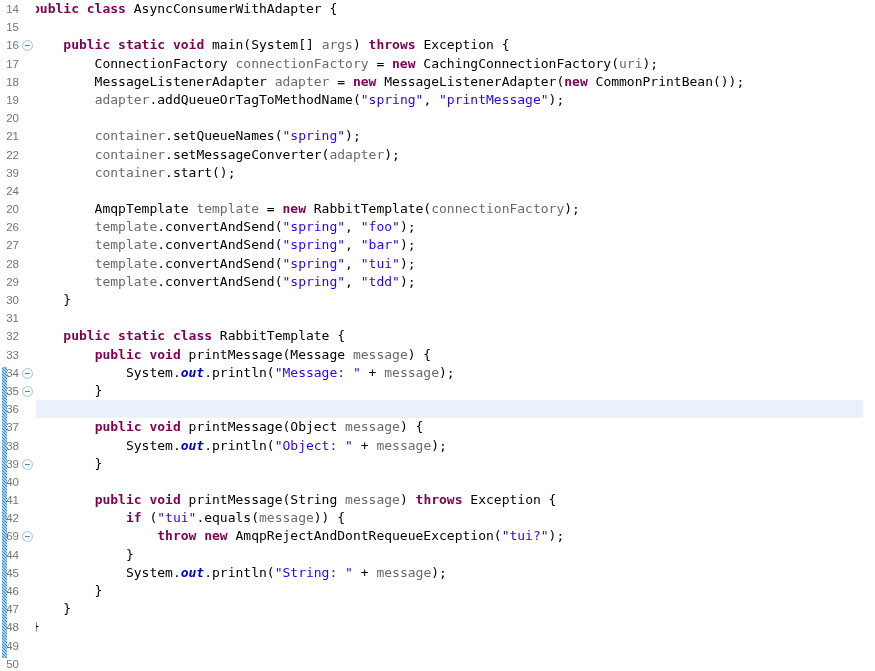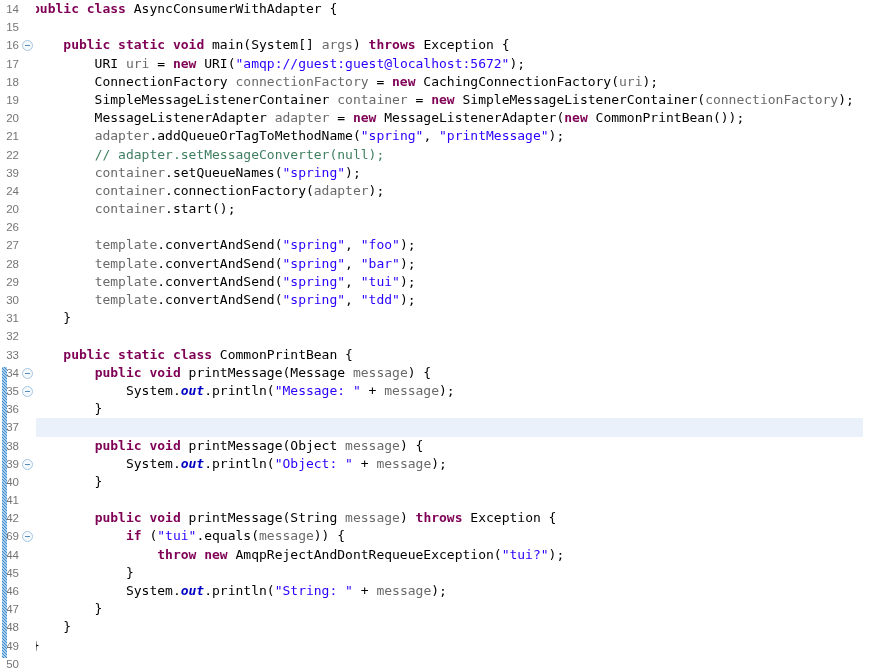--- a/index.html
+++ b/index.html
@@ -236,37 +236,36 @@
       </div>
       <div class="gutter-row">
         <span class="lineno">50</span>
       </div>
     </div>
 
   <div class="code-area" id="code-area">
       <div class="code-line"><span class="pln"></span><span class="kw">public</span><span class="pln"> </span><span class="kw">class</span><span class="pln"> AsyncConsumerWithAdapter {</span></div>
       <div class="code-line">&nbsp;</div>
       <div class="code-line"><span class="pln">    </span><span class="kw">public</span><span class="pln"> </span><span class="kw">static</span><span class="pln"> </span><span class="kw">void</span><span class="pln"> main(System[] </span><span class="loc">args</span><span class="pln">) </span><span class="kw">throws</span><span class="pln"> Exception {</span></div>
-      <div class="code-line"><span class="pln">        URI </span><span class="loc">uri</span><span class="pln"> = </span><span class="kw">new</span><span class="pln"> URI(</span><span class="str">"amqp://guest:guest@localhost:5672"</span><span class="pln">);</span></div>
       <div class="code-line"><span class="pln">        ConnectionFactory </span><span class="loc">connectionFactory</span><span class="pln"> = </span><span class="kw">new</span><span class="pln"> CachingConnectionFactory(</span><span class="loc">uri</span><span class="pln">);</span></div>
-      <div class="code-line"><span class="pln">        SimpleMessageListenerContainer </span><span class="loc">container</span><span class="pln"> = </span><span class="kw">new</span><span class="pln"> SimpleMessageListenerContainer(</span><span class="loc">connectionFactory</span><span class="pln">);</span></div>
       <div class="code-line"><span class="pln">        MessageListenerAdapter </span><span class="loc">adapter</span><span class="pln"> = </span><span class="kw">new</span><span class="pln"> MessageListenerAdapter(</span><span class="kw">new</span><span class="pln"> CommonPrintBean());</span></div>
       <div class="code-line"><span class="pln">        </span><span class="loc">adapter</span><span class="pln">.addQueueOrTagToMethodName(</span><span class="str">"spring"</span><span class="pln">, </span><span class="str">"printMessage"</span><span class="pln">);</span></div>
-      <div class="code-line"><span class="pln">        </span><span class="cmt">// adapter.setMessageConverter(null);</span></div>
+      <div class="code-line"><span class="pln">        </span></div>
       <div class="code-line"><span class="pln">        </span><span class="loc">container</span><span class="pln">.setQueueNames(</span><span class="str">"spring"</span><span class="pln">);</span></div>
-      <div class="code-line"><span class="pln">        </span><span class="loc">container</span><span class="pln">.connectionFactory(</span><span class="loc">adapter</span><span class="pln">);</span></div>
+      <div class="code-line"><span class="pln">        </span><span class="loc">container</span><span class="pln">.setMessageConverter(</span><span class="loc">adapter</span><span class="pln">);</span></div>
       <div class="code-line"><span class="pln">        </span><span class="loc">container</span><span class="pln">.start();</span></div>
       <div class="code-line">&nbsp;</div>
+      <div class="code-line"><span class="pln">        AmqpTemplate </span><span class="loc">template</span><span class="pln"> = </span><span class="kw">new</span><span class="pln"> RabbitTemplate(</span><span class="loc">connectionFactory</span><span class="pln">);</span></div>
       <div class="code-line"><span class="pln">        </span><span class="loc">template</span><span class="pln">.convertAndSend(</span><span class="str">"spring"</span><span class="pln">, </span><span class="str">"foo"</span><span class="pln">);</span></div>
       <div class="code-line"><span class="pln">        </span><span class="loc">template</span><span class="pln">.convertAndSend(</span><span class="str">"spring"</span><span class="pln">, </span><span class="str">"bar"</span><span class="pln">);</span></div>
       <div class="code-line"><span class="pln">        </span><span class="loc">template</span><span class="pln">.convertAndSend(</span><span class="str">"spring"</span><span class="pln">, </span><span class="str">"tui"</span><span class="pln">);</span></div>
       <div class="code-line"><span class="pln">        </span><span class="loc">template</span><span class="pln">.convertAndSend(</span><span class="str">"spring"</span><span class="pln">, </span><span class="str">"tdd"</span><span class="pln">);</span></div>
       <div class="code-line"><span class="pln">    }</span></div>
       <div class="code-line">&nbsp;</div>
-      <div class="code-line"><span class="pln">    </span><span class="kw">public</span><span class="pln"> </span><span class="kw">static</span><span class="pln"> </span><span class="kw">class</span><span class="pln"> CommonPrintBean {</span></div>
+      <div class="code-line"><span class="pln">    </span><span class="kw">public</span><span class="pln"> </span><span class="kw">static</span><span class="pln"> </span><span class="kw">class</span><span class="pln"> RabbitTemplate {</span></div>
       <div class="code-line"><span class="pln">        </span><span class="kw">public</span><span class="pln"> </span><span class="kw">void</span><span class="pln"> printMessage(Message </span><span class="loc">message</span><span class="pln">) {</span></div>
       <div class="code-line"><span class="pln">            System.</span><span class="fld">out</span><span class="pln">.println(</span><span class="str">"Message: "</span><span class="pln"> + </span><span class="loc">message</span><span class="pln">);</span></div>
       <div class="code-line"><span class="pln">        }</span></div>
       <div class="code-line current">&nbsp;</div>
       <div class="code-line"><span class="pln">        </span><span class="kw">public</span><span class="pln"> </span><span class="kw">void</span><span class="pln"> printMessage(Object </span><span class="loc">message</span><span class="pln">) {</span></div>
       <div class="code-line"><span class="pln">            System.</span><span class="fld">out</span><span class="pln">.println(</span><span class="str">"Object: "</span><span class="pln"> + </span><span class="loc">message</span><span class="pln">);</span></div>
       <div class="code-line"><span class="pln">        }</span></div>
       <div class="code-line">&nbsp;</div>
       <div class="code-line"><span class="pln">        </span><span class="kw">public</span><span class="pln"> </span><span class="kw">void</span><span class="pln"> printMessage(String </span><span class="loc">message</span><span class="pln">) </span><span class="kw">throws</span><span class="pln"> Exception {</span></div>
       <div class="code-line"><span class="pln">            </span><span class="kw">if</span><span class="pln"> (</span><span class="str">"tui"</span><span class="pln">.equals(</span><span class="loc">message</span><span class="pln">)) {</span></div>

